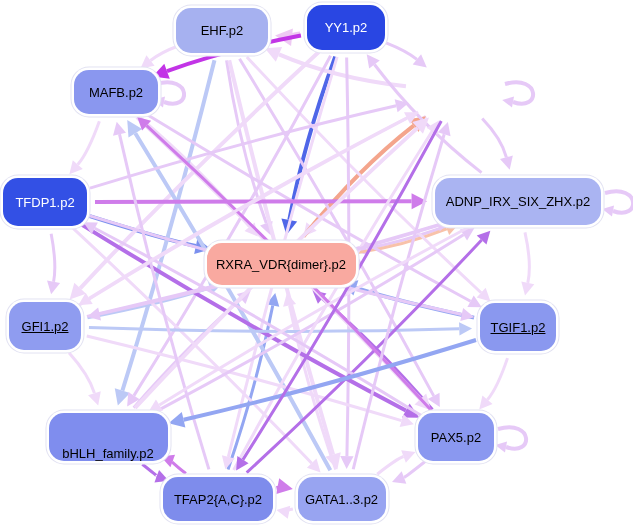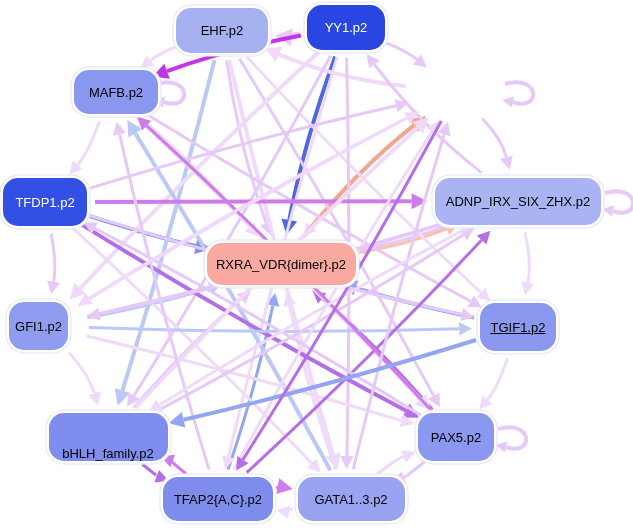--- a/index.html
+++ b/index.html
@@ -182,31 +182,31 @@
     </div>
   <div class="node" style="left: 3px; top: 178px; width: 84px; height: 48px; background: rgb(51, 80, 229);">
       <span class="node-label" style="color: rgb(255, 255, 255);">TFDP1.p2</span>
     </div>
   <div class="node" style="left: 435px; top: 177.5px; width: 166px; height: 47px; background: rgb(170, 180, 242);">
       <span class="node-label" style="color: rgb(0, 0, 0);">ADNP_IRX_SIX_ZHX.p2</span>
     </div>
   <div class="node" style="left: 206.5px; top: 243px; width: 149px; height: 42px; background: rgb(249, 169, 160);">
       <span class="node-label" style="color: rgb(0, 0, 0);">RXRA_VDR{dimer}.p2</span>
     </div>
-  <div class="node" style="left: 9px; top: 302px; width: 59px; height: 48px; background: rgb(143, 156, 240);">
+  <div class="node" style="left: 9px; top: 302px; width: 72px; height: 48px; background: rgb(143, 156, 240); text-decoration: underline;">
       <span class="node-label" style="color: rgb(0, 0, 0);">GFI1.p2</span>
     </div>
   <div class="node" style="left: 480px; top: 303px; width: 76px; height: 48px; background: rgb(138, 152, 239);">
       <span class="node-label" style="color: rgb(0, 0, 0); text-decoration: underline;">TGIF1.p2</span>
     </div>
   <div class="node" style="left: 48.5px; top: 413px; width: 119px; height: 48px; background: rgb(127, 141, 238); align-items: flex-end;">
       <span class="node-label" style="color: rgb(0, 0, 0);">bHLH_family.p2</span>
     </div>
   <div class="node" style="left: 418px; top: 413px; width: 76px; height: 48px; background: rgb(138, 152, 240);">
       <span class="node-label" style="color: rgb(0, 0, 0);">PAX5.p2</span>
     </div>
   <div class="node" style="left: 163px; top: 477px; width: 110px; height: 44px; background: rgb(126, 140, 236);">
       <span class="node-label" style="color: rgb(0, 0, 0);">TFAP2{A,C}.p2</span>
     </div>
-  <div class="node" style="left: 297.5px; top: 477px; width: 107px; height: 44px; background: rgb(152, 164, 241);">
+  <div class="node" style="left: 297.5px; top: 477px; width: 88px; height: 44px; background: rgb(152, 164, 241);">
       <span class="node-label" style="color: rgb(0, 0, 0);">GATA1..3.p2</span>
     </div>
 </div>
 
 </body></html>

